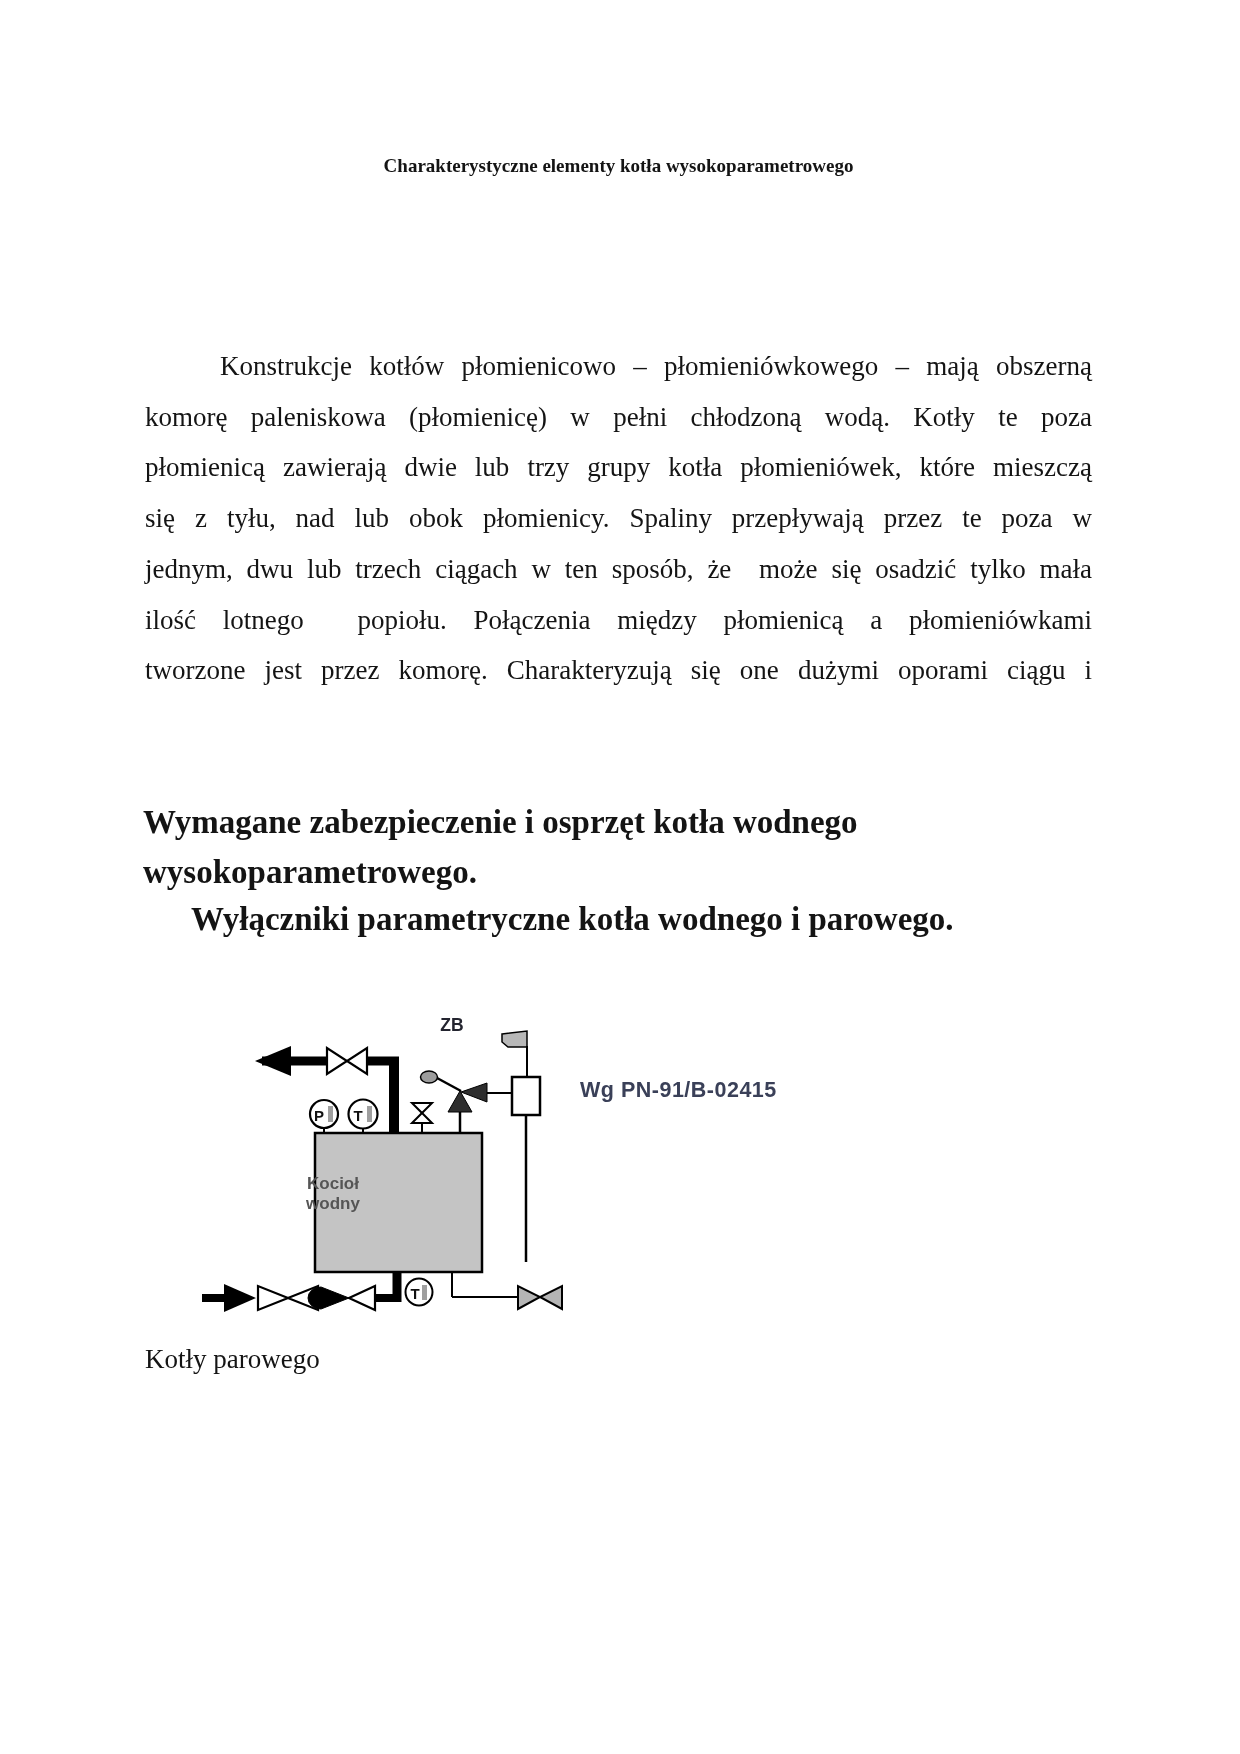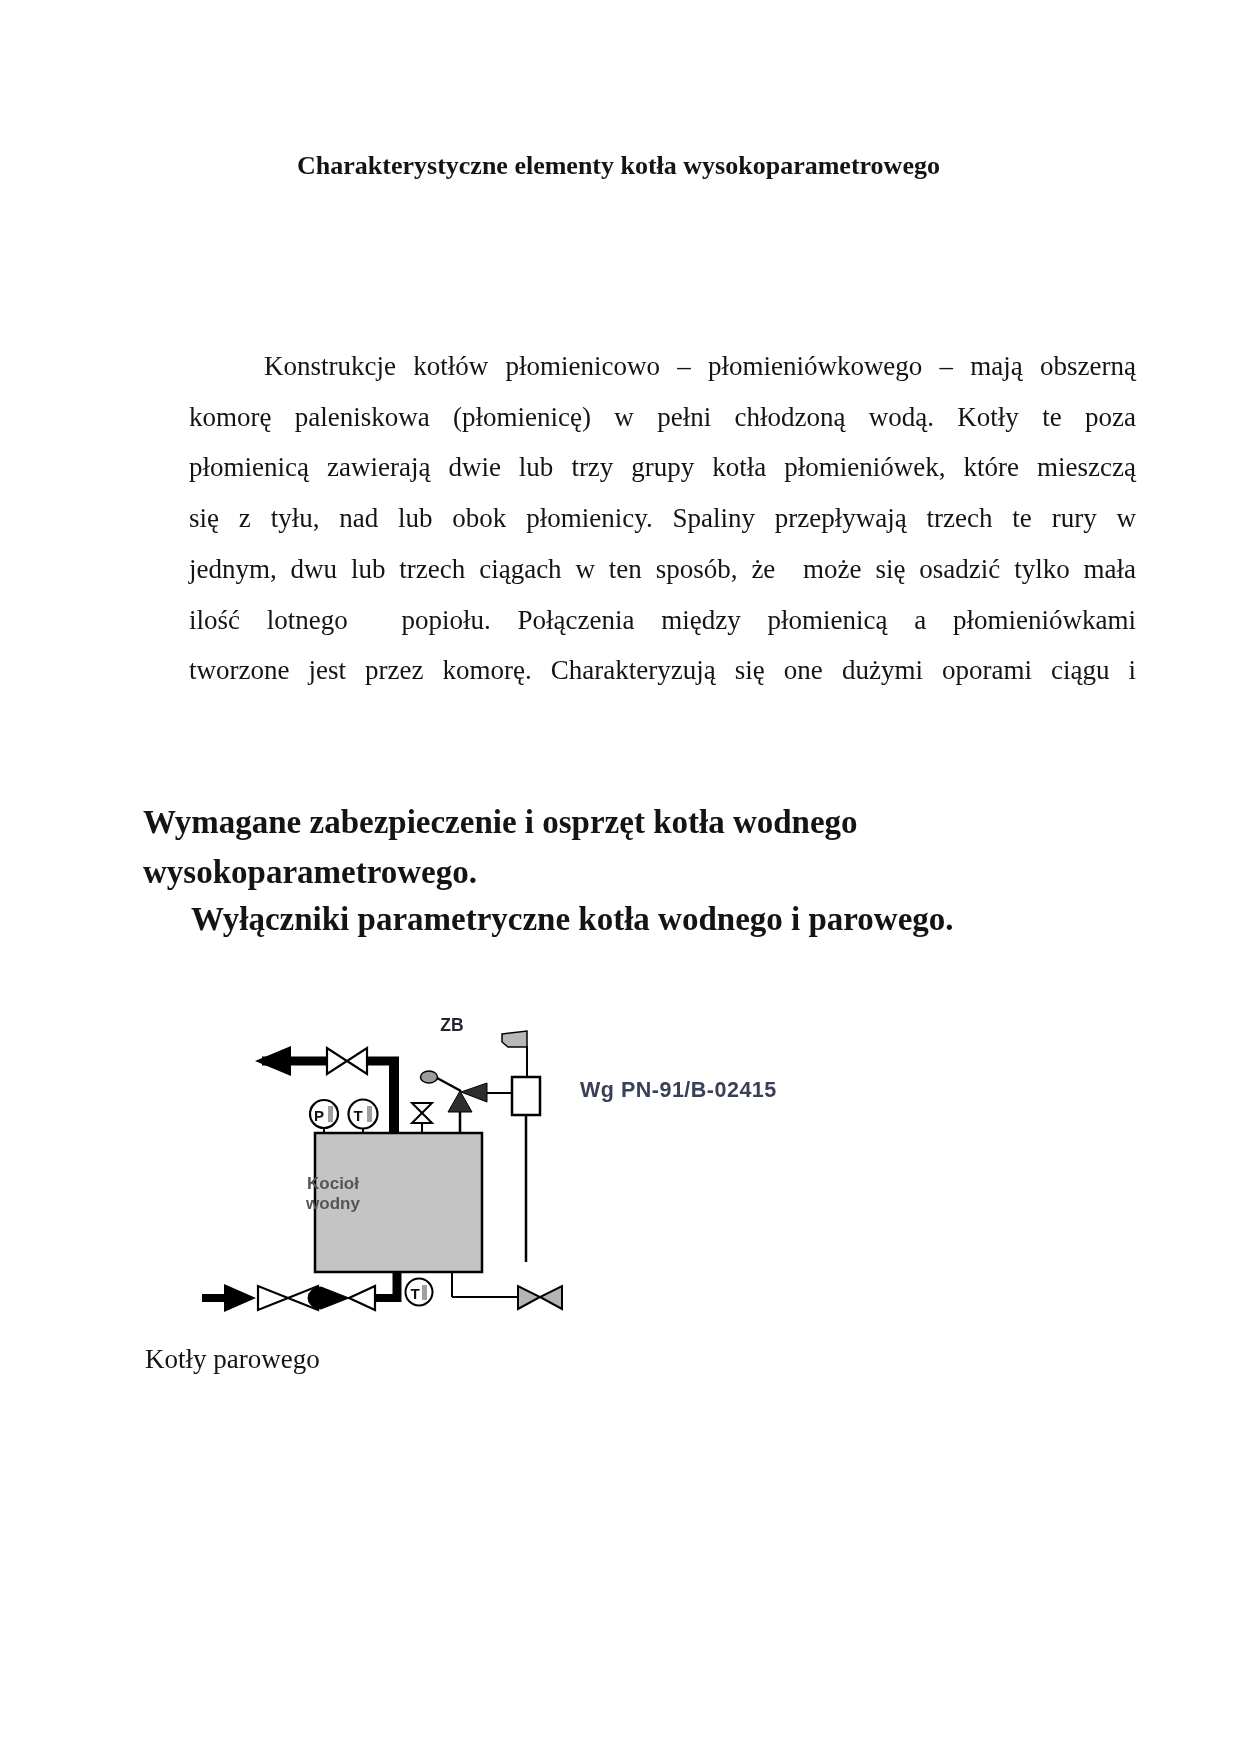--- a/index.html
+++ b/index.html
@@ -11,29 +11,28 @@
     background:#ffffff;
     font-family:"Liberation Serif", serif;
     color:#141414;
     overflow:hidden;
   }
   .doc-title{
     position:absolute;
     left:145px; top:141px; width:947px;
     text-align:center;
     font-weight:bold;
-    font-size:26px;
+    font-size:19px;
     line-height:50px;
   }
   .paragraph{
     position:absolute;
     left:145px; top:341px; width:947px;
     font-size:27px;
     line-height:50.7px;
-    margin-left:44px;
   }
   .pline{
     text-align:justify;
     text-align-last:justify;
     white-space:nowrap;
   }
   .pline.first{ padding-left:75px; }
   .pline.last{ text-align-last:left; white-space:normal; }
   .heading{
     position:absolute;
@@ -63,21 +62,21 @@
 <div class="page">
 
   <div class="doc-title">
     <div>Charakterystyczne elementy kotła wysokoparametrowego</div>
   </div>
 
   <div class="paragraph">
     <div class="pline first">Konstrukcje kotłów płomienicowo – płomieniówkowego – mają obszerną</div>
     <div class="pline">komorę paleniskowa (płomienicę) w pełni chłodzoną wodą. Kotły te poza</div>
     <div class="pline">płomienicą zawierają dwie lub trzy grupy kotła płomieniówek, które mieszczą</div>
-    <div class="pline">się z tyłu, nad lub obok płomienicy. Spaliny przepływają trzech te rury w</div>
+    <div class="pline">się z tyłu, nad lub obok płomienicy. Spaliny przepływają przez te poza w</div>
     <div class="pline">jednym, dwu lub trzech ciągach w ten sposób, że&nbsp; może się osadzić tylko mała</div>
     <div class="pline">ilość lotnego&nbsp; popiołu. Połączenia między płomienicą a płomieniówkami</div>
     <div class="pline">tworzone jest przez komorę. Charakteryzują się one dużymi oporami ciągu i</div>
   </div>
 
   <div class="heading h-equipment">Wymagane zabezpieczenie i osprzęt kotła wodnego wysokoparametrowego.</div>
 
   <div class="heading h-switches">Wyłączniki parametryczne kotła wodnego i parowego.</div>
 
   <svg class="diagram-svg" viewBox="185 1005 690 315" xmlns="http://www.w3.org/2000/svg">

